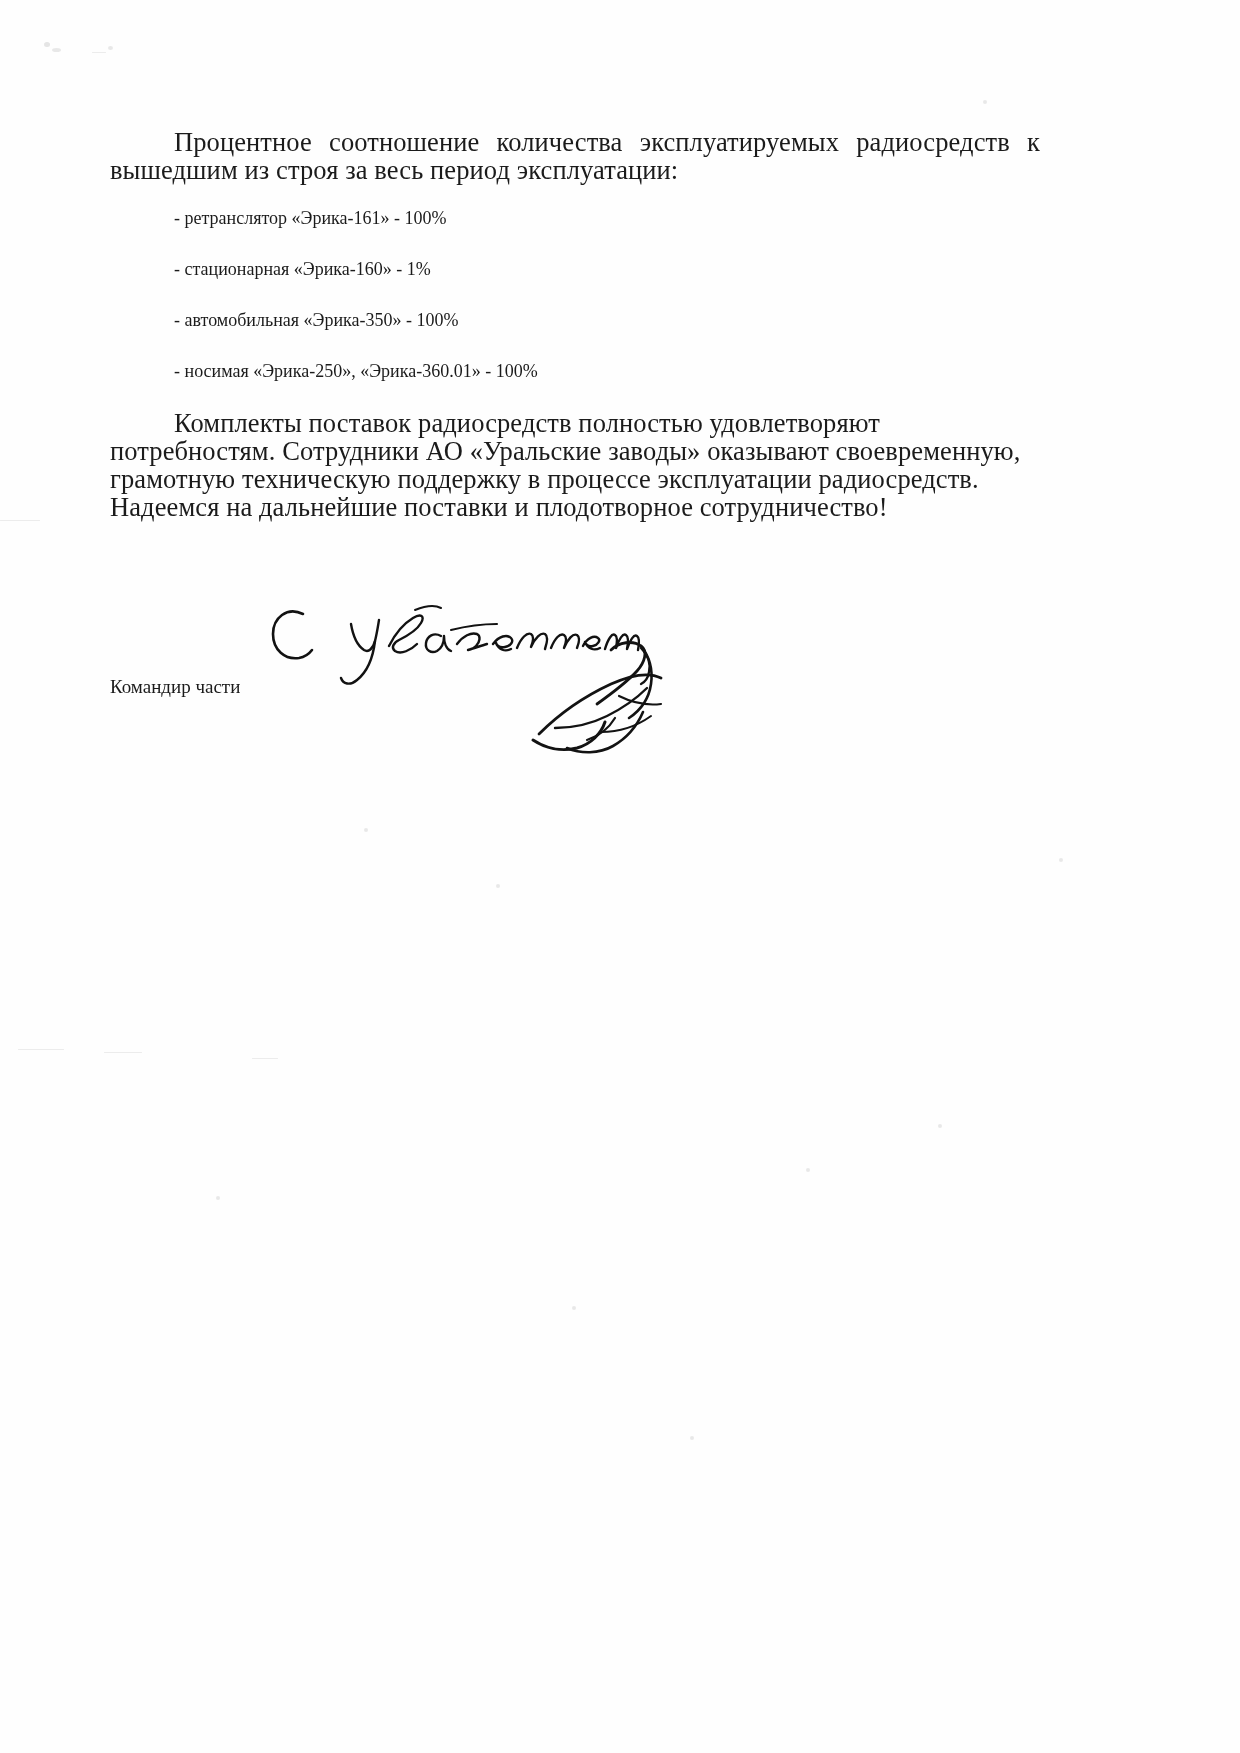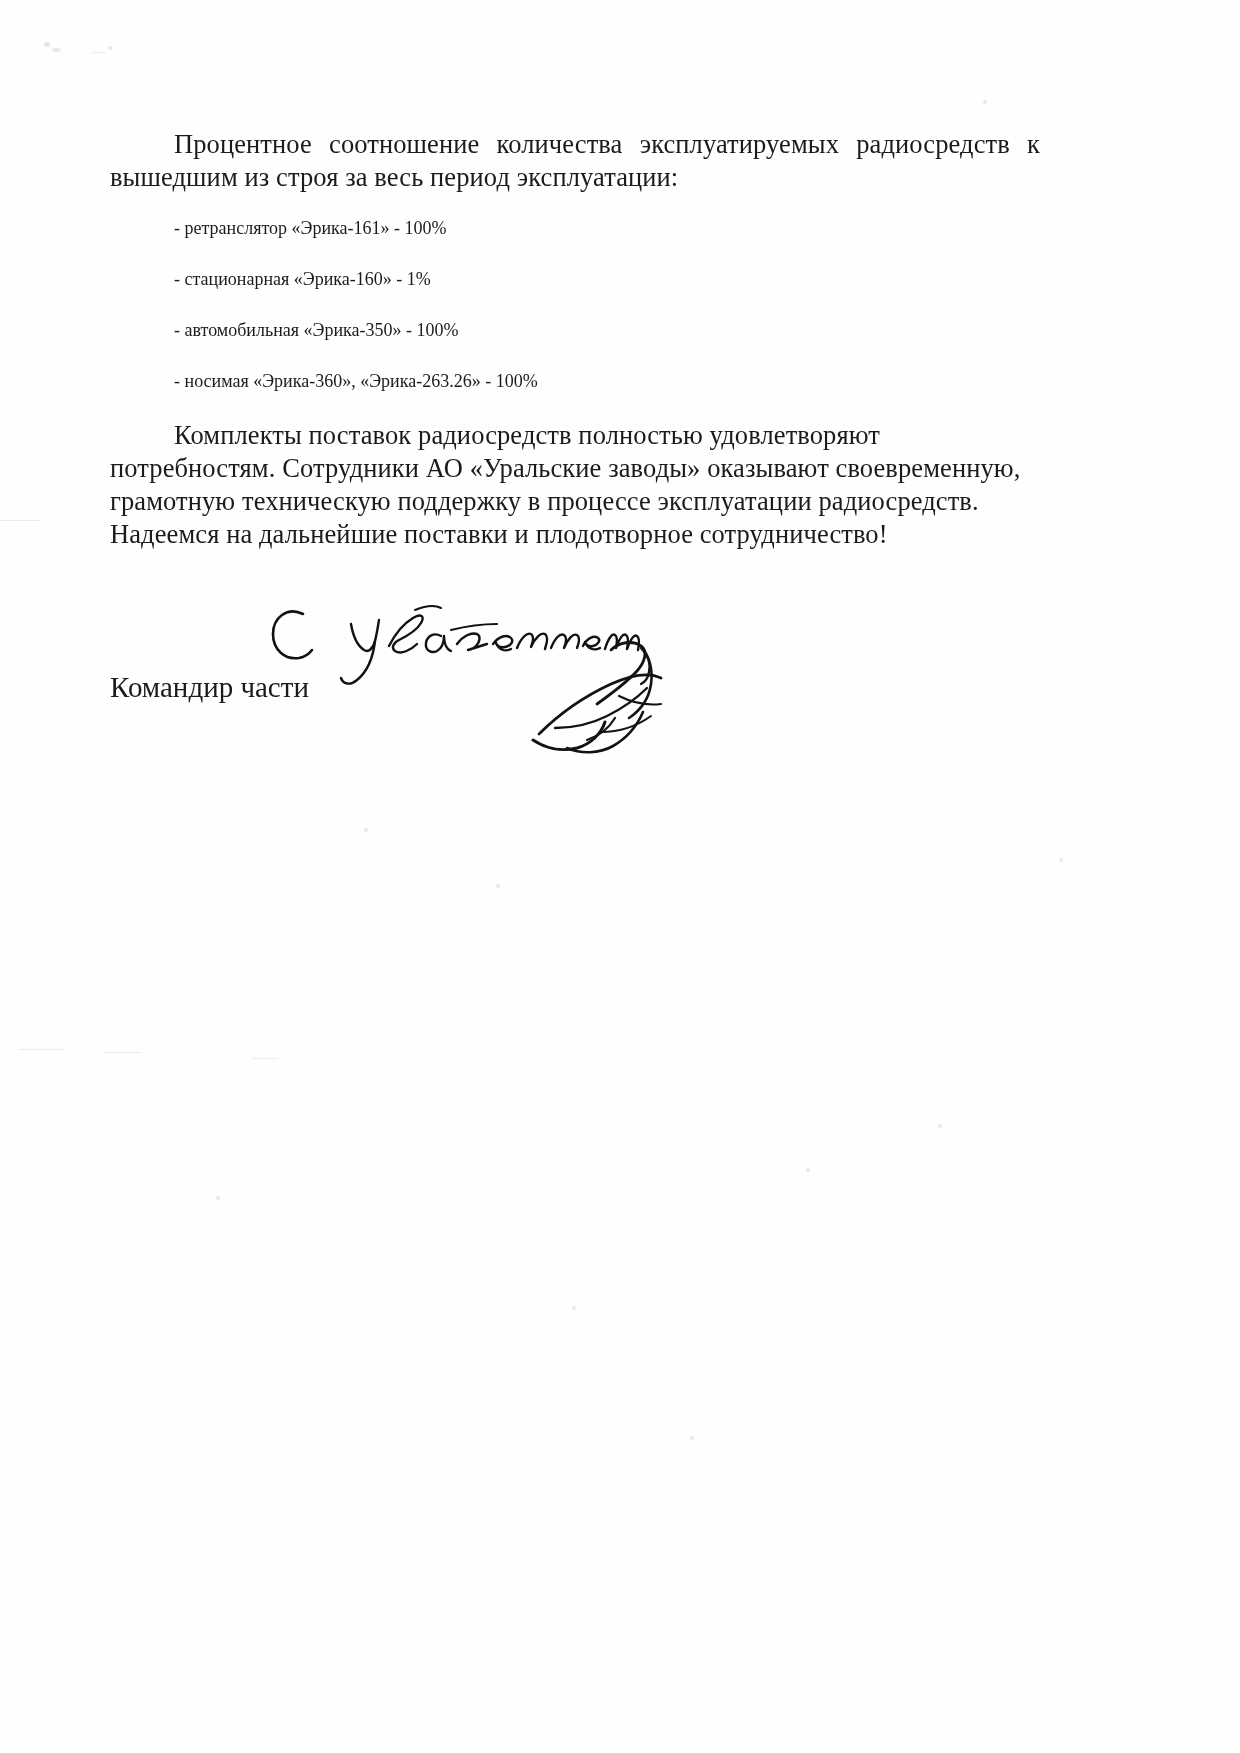--- a/index.html
+++ b/index.html
@@ -36,21 +36,21 @@
   .doc-body {
     position: absolute;
     left: 110px;
     top: 128px;
     width: 930px;
   }
 
   p.para {
     margin: 0 0 0 0;
     font-size: 26.5px;
-    line-height: 33px;
+    line-height: 28px;
     color: #1b1b1b;
     text-align: justify;
     text-justify: inter-word;
     text-indent: 64px;
     letter-spacing: .1px;
   }
   p.para:last-child { text-align: left; }
 
   .list {
     margin: 0;
@@ -87,21 +87,21 @@
     position: absolute;
     left: 405px;
     top: 38px;
     width: 180px;
     height: 120px;
   }
   .sign-label {
     position: absolute;
     left: 0;
     top: 72px;
-    font-size: 29px;
+    font-size: 19px;
     line-height: 34px;
     color: #1b1b1b;
     white-space: nowrap;
   }
 </style>
 </head>
 <body>
 
 <div class="page">
 
@@ -126,21 +126,21 @@
   <div class="doc-body">
 
     <p class="para">Процентное соотношение количества эксплуатируемых радиосредств к вышедшим из строя за весь период эксплуатации:</p>
 
     <div class="gap-sm"></div>
 
     <ul class="list">
       <li>- ретранслятор «Эрика-161» - 100%</li>
       <li>- стационарная «Эрика-160» - 1%</li>
       <li>- автомобильная «Эрика-350» - 100%</li>
-      <li>- носимая «Эрика-360», «Эрика-263.26» - 100%</li>
+      <li>- носимая «Эрика-250», «Эрика-360.01» - 100%</li>
     </ul>
 
     <div class="gap-md"></div>
 
     <p class="para">Комплекты поставок радиосредств полностью удовлетворяют потребностям. Сотрудники АО «Уральские заводы» оказывают своевременную, грамотную техническую поддержку в процессе эксплуатации радиосредств. Надеемся на дальнейшие поставки и плодотворное сотрудничество!</p>
   </div>
 
   <div class="sign-block">
 
     <svg class="sign-hand" viewBox="0 0 420 90" aria-hidden="true">

